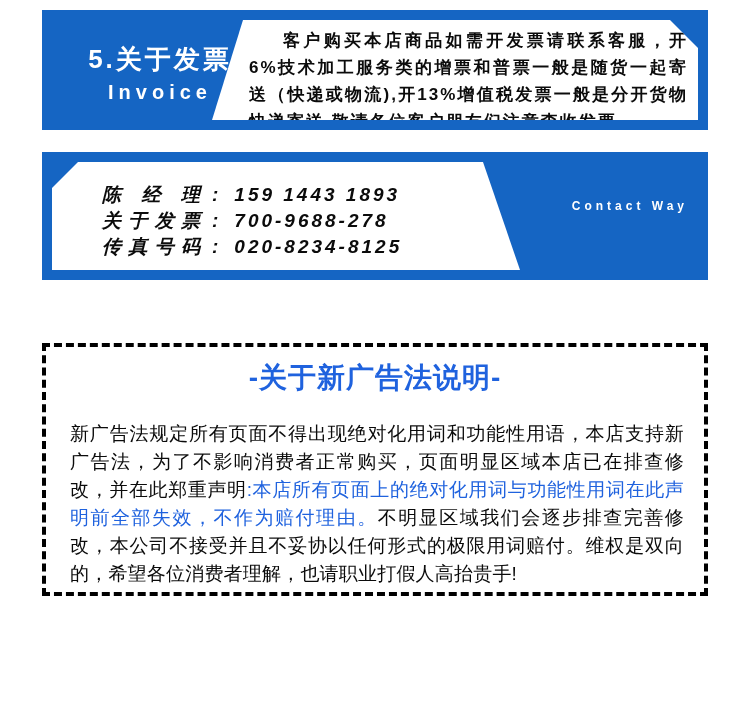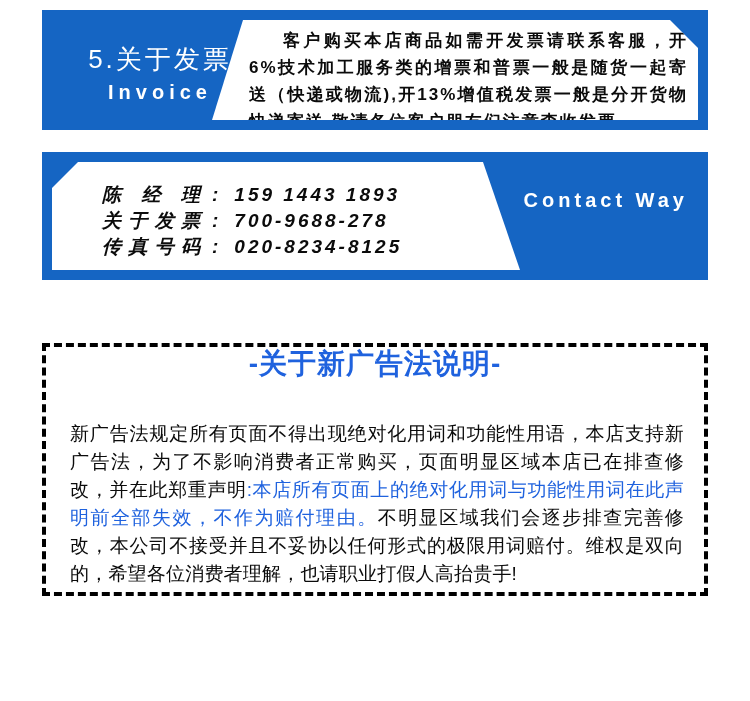--- a/index.html
+++ b/index.html
@@ -12,21 +12,21 @@
   body{
     font-family:"Liberation Sans","DejaVu Sans",sans-serif;
     width:750px;height:701px;position:relative;overflow:hidden;
   }
   .page{position:absolute;left:0;top:0;width:750px;height:701px;background:#fff;}
   .band{position:absolute;left:42px;width:666px;background:var(--primary-blue);}
 
   
   .sec-invoice{top:10px;height:120px;}
   .inv-title-wrap{position:absolute;left:18px;top:36px;width:200px;text-align:center;color:#fff;}
-  .inv-title{font-size:26px;font-weight:normal;letter-spacing:3px;line-height:1;}
+  .inv-title{font-size:26px;font-weight:bold;letter-spacing:3px;line-height:1;}
   .inv-sub{margin-top:10px;font-size:20px;font-weight:bold;letter-spacing:5px;line-height:1;}
   .inv-white{
     position:absolute;left:165px;top:10px;width:491px;height:100px;background:#fff;
     clip-path:polygon(36px 0,463px 0,491px 28px,491px 100px,5px 100px);
   }
   .inv-body{
     margin:0;padding:7px 10px 0 42px;
     font-size:17px;line-height:27px;letter-spacing:2px;
     font-weight:bold;color:var(--ink);text-indent:2em;text-align:justify;
   }
@@ -37,34 +37,34 @@
     position:absolute;left:10px;top:10px;width:468px;height:108px;background:#fff;
     clip-path:polygon(26px 0,431px 0,468px 108px,0 108px,0 26px);
   }
   .con-rows{padding:20px 0 0 50px;font-style:italic;}
   .con-row{height:26px;line-height:26px;font-size:19px;font-weight:bold;color:var(--ink);white-space:nowrap;}
   .c-label{display:inline-block;width:98px;text-align-last:justify;text-justify:inter-character;}
   .c-colon{display:inline-block;margin:0 16px 0 12px;}
   .c-value{letter-spacing:3px;}
   .con-title-wrap{position:absolute;right:20px;top:38px;text-align:right;color:#fff;}
   .con-title{font-size:26px;font-weight:bold;letter-spacing:3px;line-height:1;}
-  .con-sub{font-size:20px;font-weight:bold;letter-spacing:4px;line-height:1;}
+  .con-sub{margin-top:10px;font-size:12px;font-weight:bold;letter-spacing:4px;line-height:1;}
 
   
   .sec-notice{
     position:absolute;left:42px;top:343px;width:666px;height:253px;
     background:#fff;border:4px dashed #000;
   }
   .notice-title{
-    text-align:center;
+    margin-top:14px;text-align:center;
     font-size:28px;font-weight:bold;letter-spacing:1px;line-height:1.2;
     color:var(--accent-blue);
   }
   .notice-body{
-    margin:39px 20px 0 24px;
+    margin:25px 20px 0 24px;
     font-size:19px;line-height:28px;letter-spacing:0.2px;
     color:var(--ink);text-align:justify;
   }
   .blue-clause{color:var(--accent-blue);}
 </style>
 </head>
 <body>
 
 <div class="page">
 

